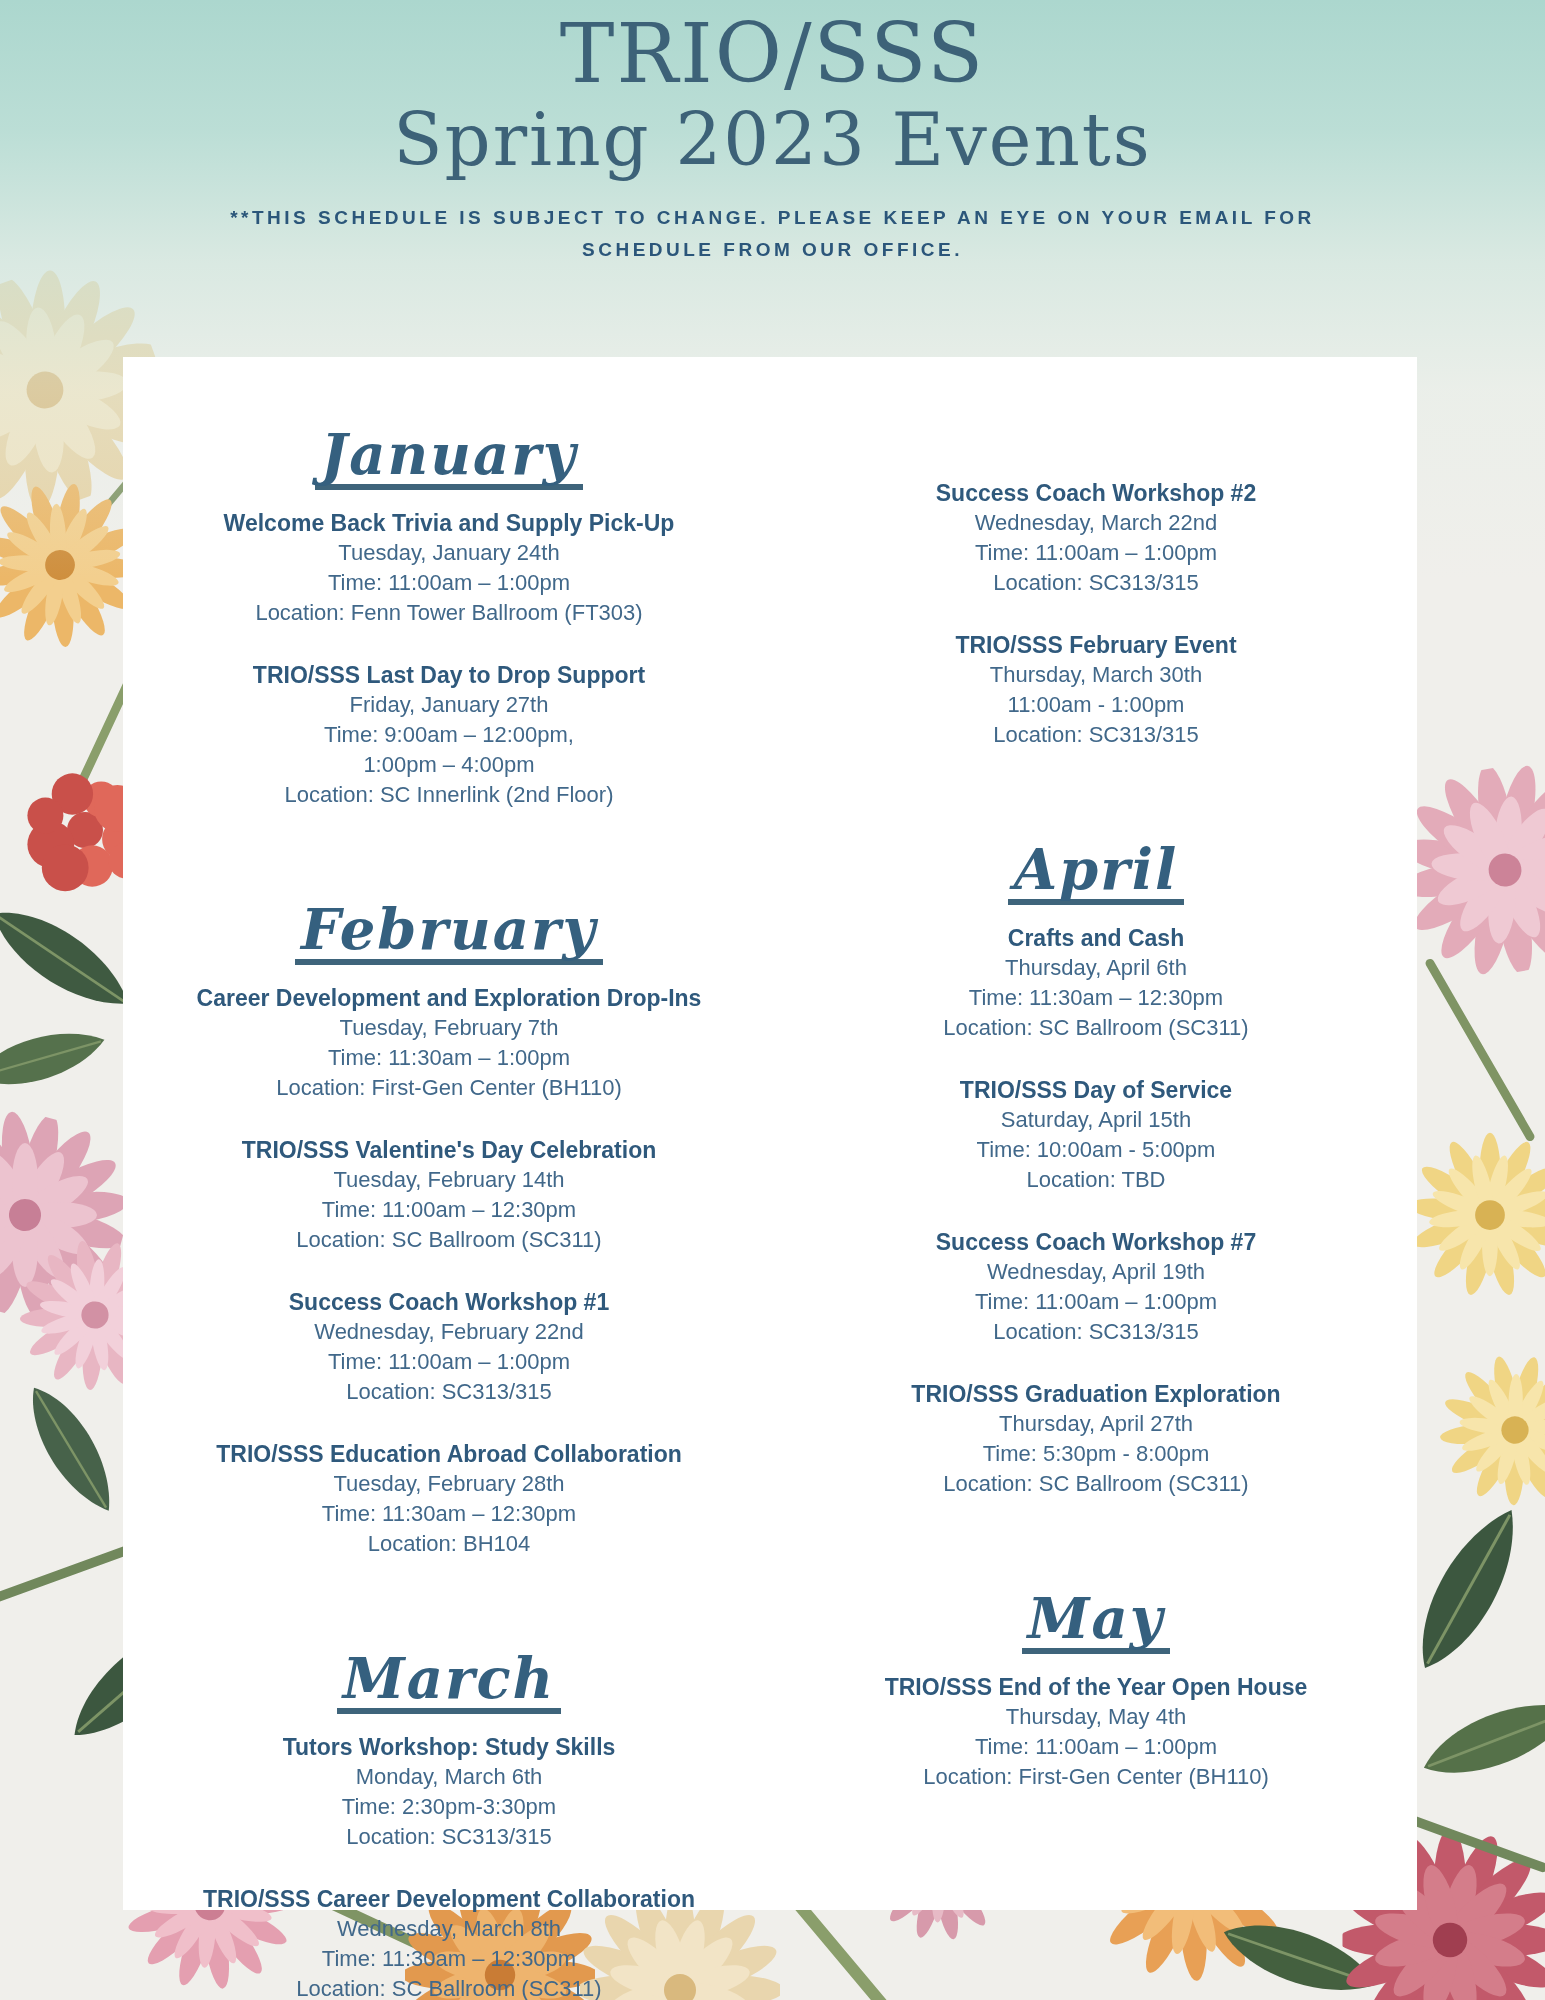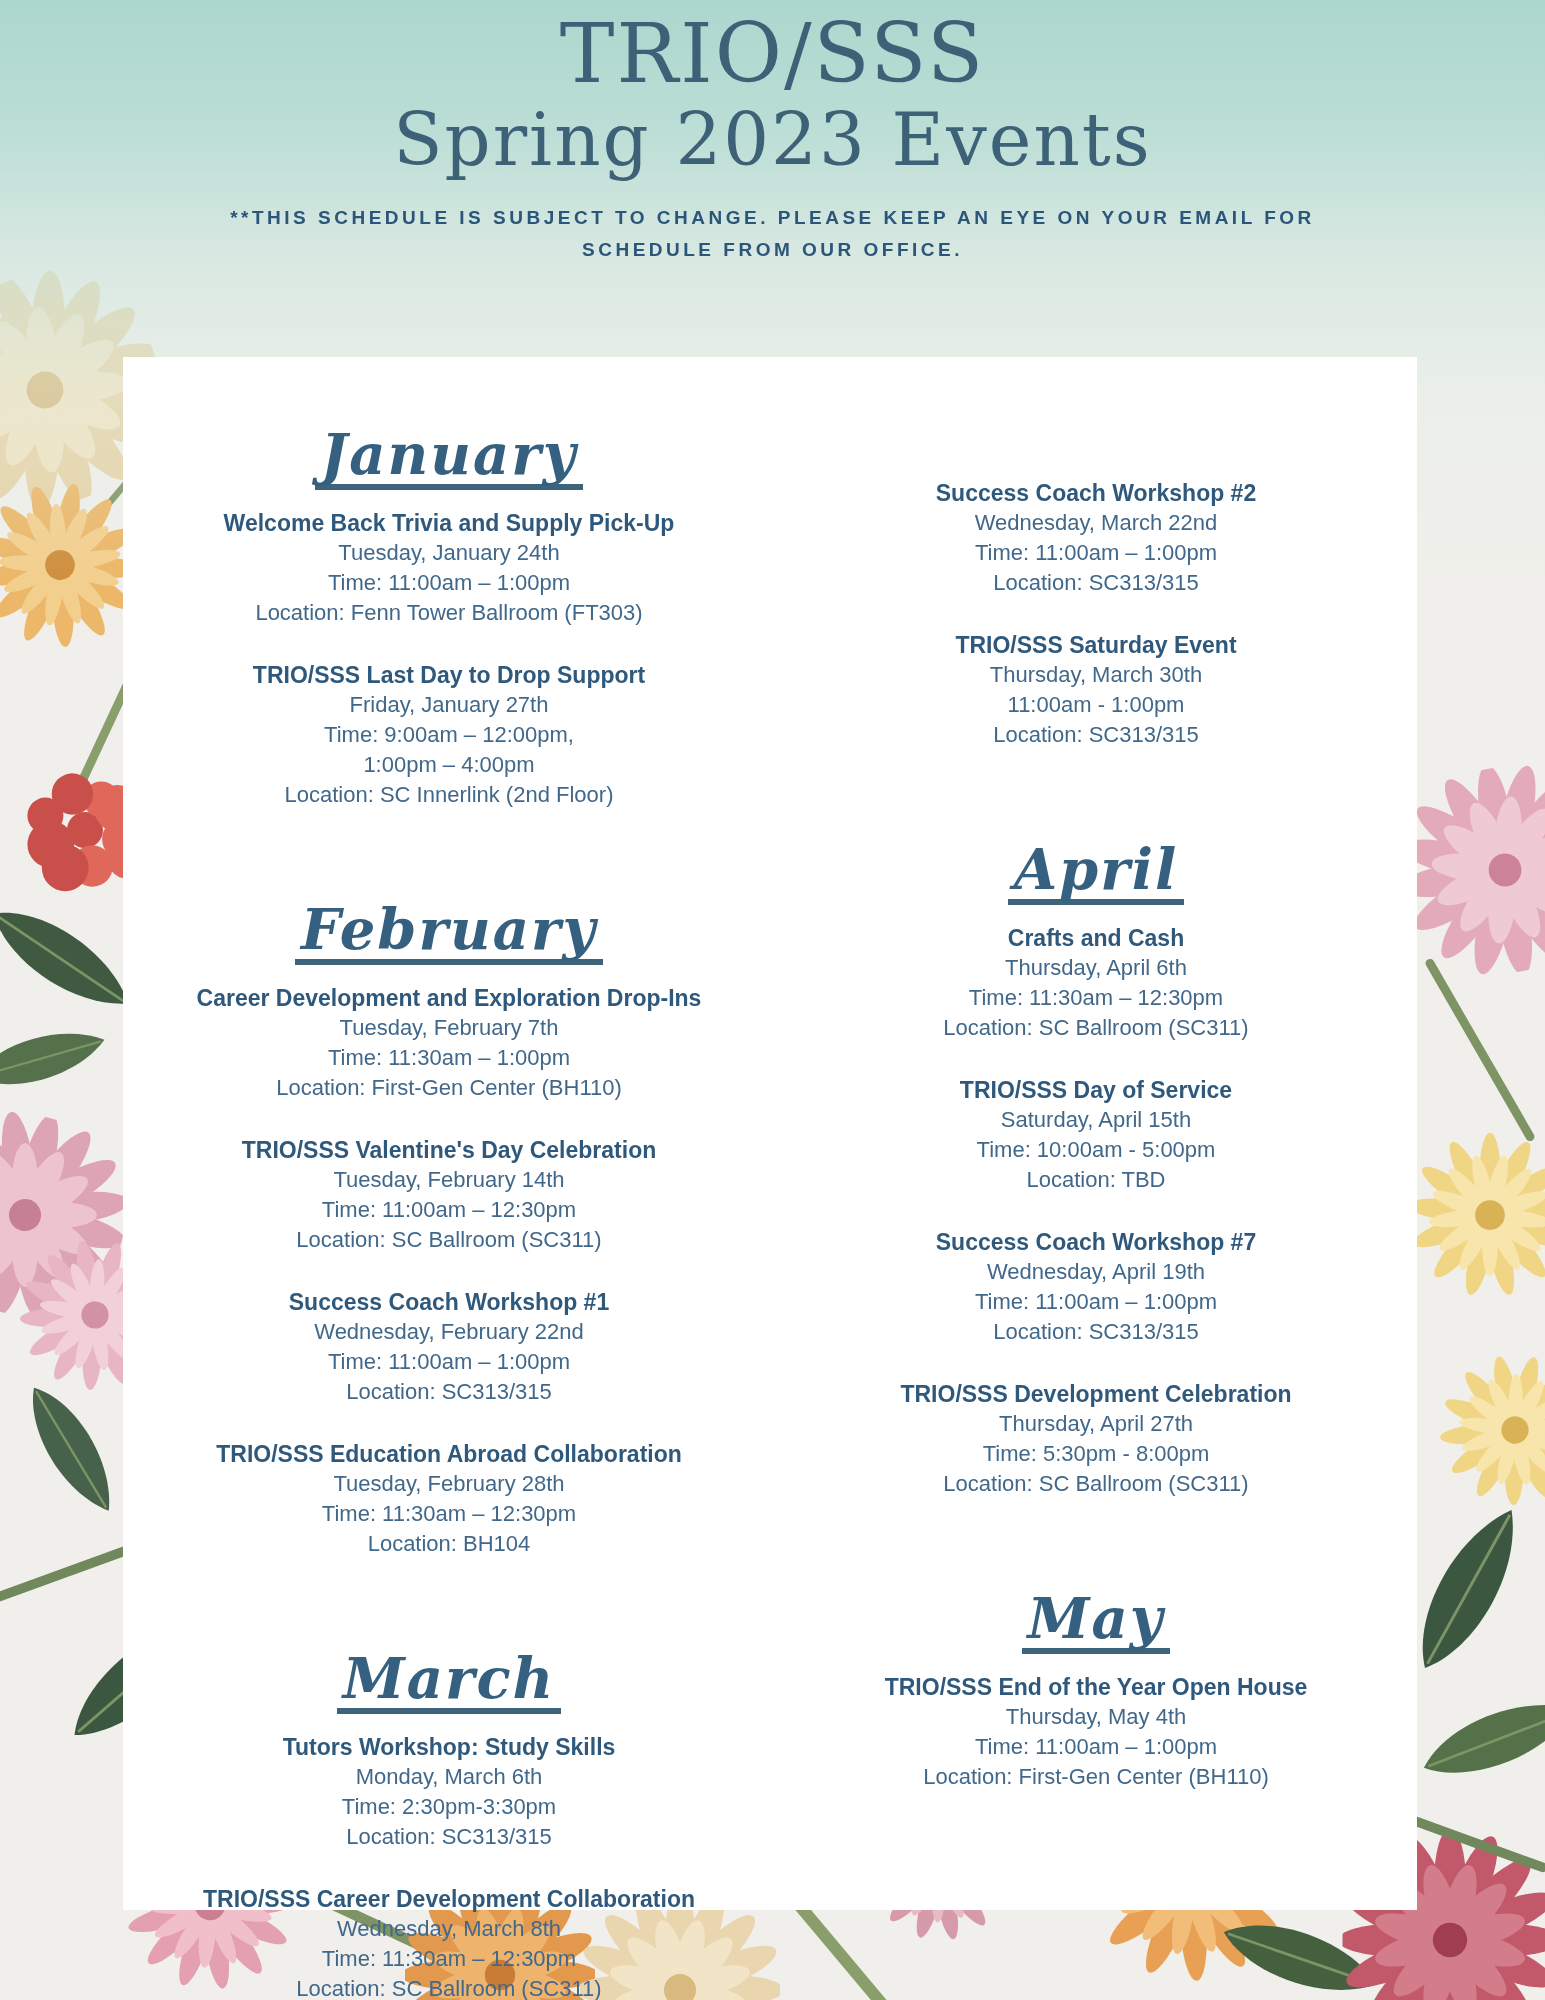--- a/index.html
+++ b/index.html
@@ -631,21 +631,21 @@
         </div>
       <div class="column col-right" id="col-right">
           <div class="month-section">
             <div class="event">
               <div class="event-title">Success Coach Workshop #2</div>
               <div class="event-line">Wednesday, March 22nd</div>
               <div class="event-line">Time: 11:00am – 1:00pm</div>
               <div class="event-line">Location: SC313/315</div>
             </div>
             <div class="event">
-              <div class="event-title">TRIO/SSS Saturday Event</div>
+              <div class="event-title">TRIO/SSS February Event</div>
               <div class="event-line">Thursday, March 30th</div>
               <div class="event-line">11:00am - 1:00pm</div>
               <div class="event-line">Location: SC313/315</div>
             </div>
           </div>
           <div class="month-section">
             <h2 class="month-title"><span>April</span></h2>
             <div class="event">
               <div class="event-title">Crafts and Cash</div>
               <div class="event-line">Thursday, April 6th</div>
@@ -658,21 +658,21 @@
               <div class="event-line">Time: 10:00am - 5:00pm</div>
               <div class="event-line">Location: TBD</div>
             </div>
             <div class="event">
               <div class="event-title">Success Coach Workshop #7</div>
               <div class="event-line">Wednesday, April 19th</div>
               <div class="event-line">Time: 11:00am – 1:00pm</div>
               <div class="event-line">Location: SC313/315</div>
             </div>
             <div class="event">
-              <div class="event-title">TRIO/SSS Development Celebration</div>
+              <div class="event-title">TRIO/SSS Graduation Exploration</div>
               <div class="event-line">Thursday, April 27th</div>
               <div class="event-line">Time: 5:30pm - 8:00pm</div>
               <div class="event-line">Location: SC Ballroom (SC311)</div>
             </div>
           </div>
           <div class="month-section">
             <h2 class="month-title"><span>May</span></h2>
             <div class="event">
               <div class="event-title">TRIO/SSS End of the Year Open House</div>
               <div class="event-line">Thursday, May 4th</div>

